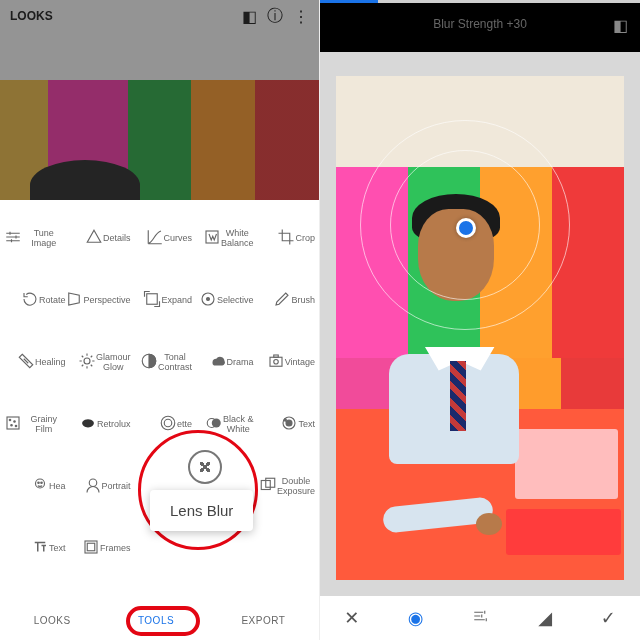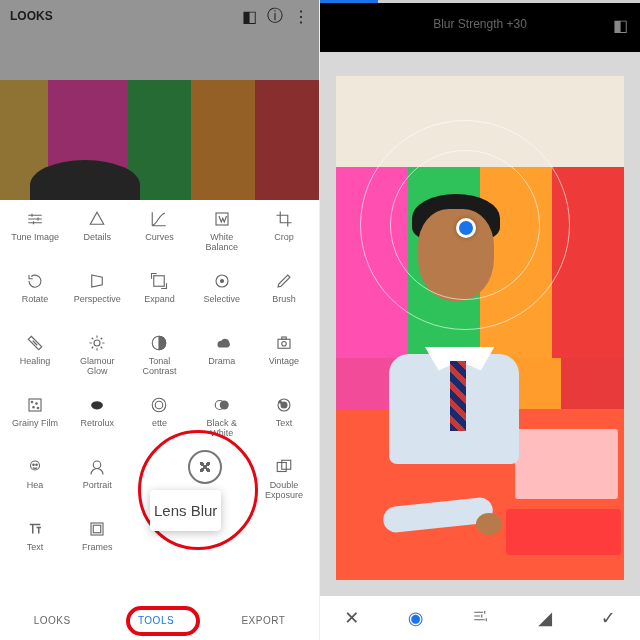--- a/index.html
+++ b/index.html
@@ -8,31 +8,31 @@
 .right{width:320px;height:640px;background:#d8d8d8}
 .overlay{position:absolute;inset:0;background:rgba(0,0,0,.42);z-index:2;pointer-events:none}
 .top-bar{position:absolute;top:0;left:0;right:0;height:32px;display:flex;align-items:center;justify-content:space-between;padding:0 10px;z-index:1}
 .open{font-size:12px;font-weight:600;color:#333}
 .top-icons{display:flex;gap:10px;align-items:center}
 .top-icons span{font-size:16px;color:#333}
 .hero{position:absolute;top:80px;left:0;right:0;height:120px;z-index:1;background:linear-gradient(to right,#f3c24b 0 15%,#ff3cb0 15% 40%,#2fb04a 40% 60%,#ff9d2e 60% 80%,#e63c3c 80% 100%);opacity:.9}
 .hero::after{content:"";position:absolute;left:30px;bottom:-10px;width:110px;height:50px;background:#2a2a2a;border-radius:50% 50% 0 0}
 .tools-panel{position:absolute;top:200px;left:0;right:0;bottom:40px;background:#fff;z-index:3;padding:8px 4px 0}
 .grid{display:grid;grid-template-columns:repeat(5,1fr);gap:4px 0}
-.tool{display:flex;flex-direction:column;align-items:center;justify-content:flex-start;height:58px;cursor:pointer}
+.tool{display:flex;align-items:center;justify-content:flex-end;height:58px;cursor:pointer}
 .ico{height:22px;display:flex;align-items:center;justify-content:center;font-size:17px;color:#555}
 .lbl{font-size:9px;color:#666;text-align:center;line-height:1.1;margin-top:3px;max-width:58px}
 .lbl.two{white-space:pre-line}
 .bottom-tabs{position:absolute;bottom:0;left:0;right:0;height:40px;background:#fff;display:flex;align-items:center;justify-content:space-around;z-index:4}
 .tab{font-size:10px;letter-spacing:.5px;color:#666;cursor:pointer;padding:6px 12px}
 .tab.active{color:#1a73e8}
 .circle-red{position:absolute;width:120px;height:120px;border:3px solid #e30613;border-radius:50%;z-index:5;pointer-events:none}
 .circle-red.big{top:430px;left:138px}
 .pill-red{position:absolute;border:4px solid #e30613;border-radius:18px;width:74px;height:30px;z-index:5;pointer-events:none;bottom:4px;left:126px}
-.tooltip{position:absolute;top:490px;left:150px;background:#fff;border-radius:4px;box-shadow:0 2px 10px rgba(0,0,0,.25);padding:12px 4px;font-size:15px;color:#444;z-index:6}
+.tooltip{position:absolute;top:490px;left:150px;background:#fff;border-radius:4px;box-shadow:0 2px 10px rgba(0,0,0,.25);padding:12px 20px;font-size:15px;color:#444;z-index:6}
 .lensblur-ico{position:absolute;top:450px;left:188px;width:34px;height:34px;border:2px solid #777;border-radius:50%;z-index:6;display:flex;align-items:center;justify-content:center}
 .lensblur-ico::before{content:"";width:16px;height:16px;border-radius:50%;background:radial-gradient(circle,#666 20%,transparent 21%),radial-gradient(circle at 30% 30%,#666 12%,transparent 13%),radial-gradient(circle at 70% 30%,#666 12%,transparent 13%),radial-gradient(circle at 30% 70%,#666 12%,transparent 13%),radial-gradient(circle at 70% 70%,#666 12%,transparent 13%)}
 .r-top{position:absolute;top:0;left:0;right:0;height:52px;background:#000000}
 .prog{height:3px;background:#cfcfcf}
 .prog-fill{height:100%;width:18%;background:#1a73e8}
 .r-label{text-align:center;font-size:12px;color:#666;margin-top:14px}
 .compare{position:absolute;top:16px;right:12px;font-size:16px;color:#888}
 .photo{position:absolute;top:76px;left:16px;right:16px;bottom:60px;background:linear-gradient(180deg,#efe4d6 0 32%,transparent 32%),linear-gradient(90deg,#f14b9a 0 30%,#3ec46a 30% 55%,#ff9c2c 55% 78%,#e83a3a 78% 100%);overflow:hidden}
 .photo .wall{position:absolute;top:0;left:0;right:0;height:32%;background:linear-gradient(#f0e8da,#f0e8da)}
 .photo .stripe{position:absolute;top:18%;left:0;right:0;height:38%;background:linear-gradient(90deg,#ff4fb0 0 25%,#2fc25a 25% 50%,#ffa02e 50% 75%,#ef3a3a 75% 100%)}

